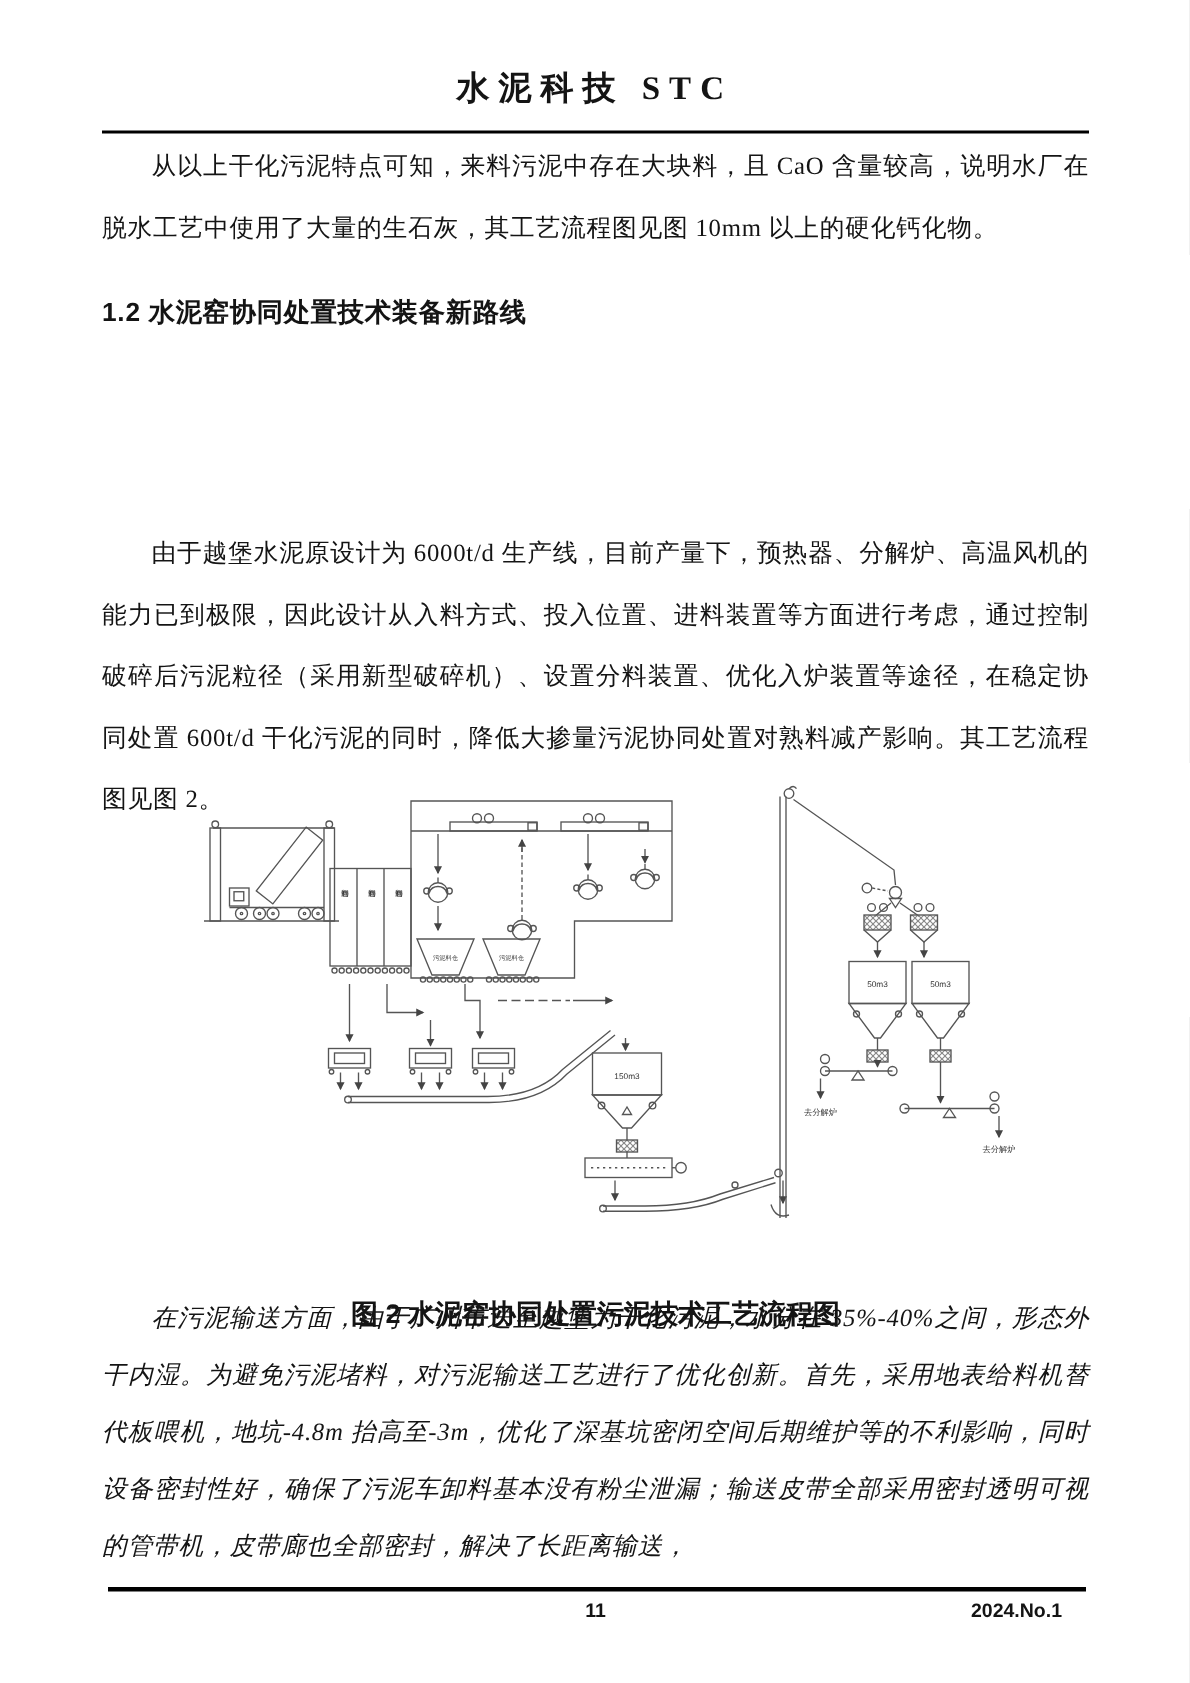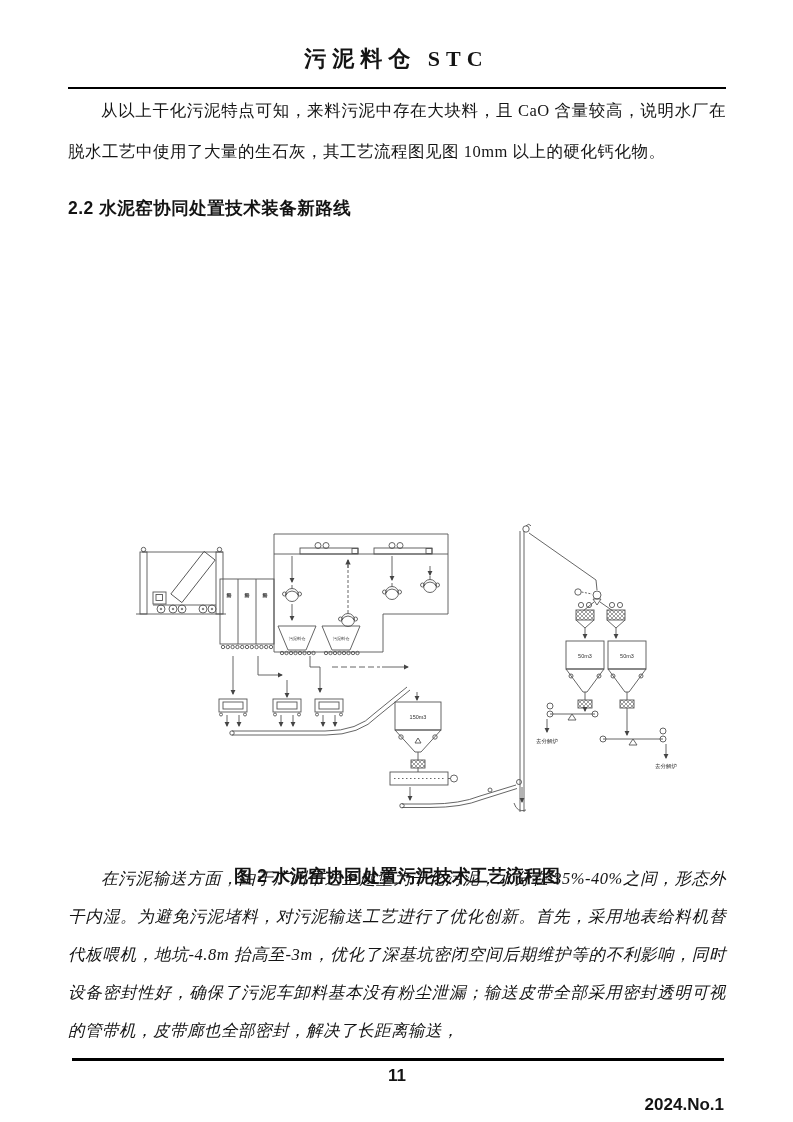--- a/index.html
+++ b/index.html
@@ -14,40 +14,41 @@
   .para.last{line-height:38px;}
   .section-heading{position:absolute;top:196px;left:0;width:100%;
         font-family:"Liberation Sans","DejaVu Sans",sans-serif;
         font-size:17.5px;font-weight:700;letter-spacing:0.5px;}
   .figure-wrap{position:absolute;top:522px;left:52px;width:620px;height:312px;}
   .fig-caption{position:absolute;top:864px;left:0;width:100%;text-align:center;
         font-family:"Liberation Sans","DejaVu Sans",sans-serif;
         font-size:18px;font-weight:700;}
   .foot-rule{position:absolute;top:1058px;left:4px;width:652px;border-top:3px solid #000;}
   .footer-row{position:absolute;top:1066px;left:0;width:100%;height:16px;
-        font-family:"Liberation Sans","DejaVu Sans",sans-serif;font-size:17px;font-weight:700;}
+        font-family:"Liberation Sans","DejaVu Sans",sans-serif;font-size:13px;font-weight:700;}
   .page-num{position:absolute;left:0;width:100%;text-align:center;}
-  .issue{position:absolute;right:2px;margin-top:29px;}
+  .issue{position:absolute;right:18px;}
   svg text{font-family:"Liberation Sans","DejaVu Sans",sans-serif;fill:#333;stroke:none;}
   .vlabel{writing-mode:tb;glyph-orientation-vertical:0;}
 </style>
 </head>
 <body>
 
 <div class="page">
 
-  <div class="journal-title">污泥料仓 STC</div>
+  <div class="journal-title">水泥科技 STC</div>
   <div class="content" style="top:0;height:100%;">
     <div class="head-rule"></div>
 
     <div class="para" style="top:90px;">从以上干化污泥特点可知，来料污泥中存在大块料，且 CaO 含量较高，说明水厂在脱水工艺中使用了大量的生石灰，其工艺流程图见图 10mm 以上的硬化钙化物。</div>
 
-    <div class="section-heading">2.2 水泥窑协同处置技术装备新路线</div>
-
-
+    <div class="section-heading">1.2 水泥窑协同处置技术装备新路线</div>
+
+
+    <div class="para" style="top:348px;">由于越堡水泥原设计为 6000t/d 生产线，目前产量下，预热器、分解炉、高温风机的能力已到极限，因此设计从入料方式、投入位置、进料装置等方面进行考虑，通过控制破碎后污泥粒径（采用新型破碎机）、设置分料装置、优化入炉装置等途径，在稳定协同处置 600t/d 干化污泥的同时，降低大掺量污泥协同处置对熟料减产影响。其工艺流程图见图 2。</div>
 
     <div class="figure-wrap">
       <svg width="620" height="312" viewBox="0 0 620 312">
         <defs>
           <marker id="ah" markerWidth="7" markerHeight="7" refX="5" refY="3" orient="auto">
             <path d="M0,0 L6,3 L0,6 Z" fill="#444"></path>
           </marker>
           <pattern id="hx" width="4" height="4" patternUnits="userSpaceOnUse">
             <path d="M0,4 L4,0" stroke="#888" stroke-width="0.8"></path>
             <path d="M0,0 L4,4" stroke="#888" stroke-width="0.8"></path>

